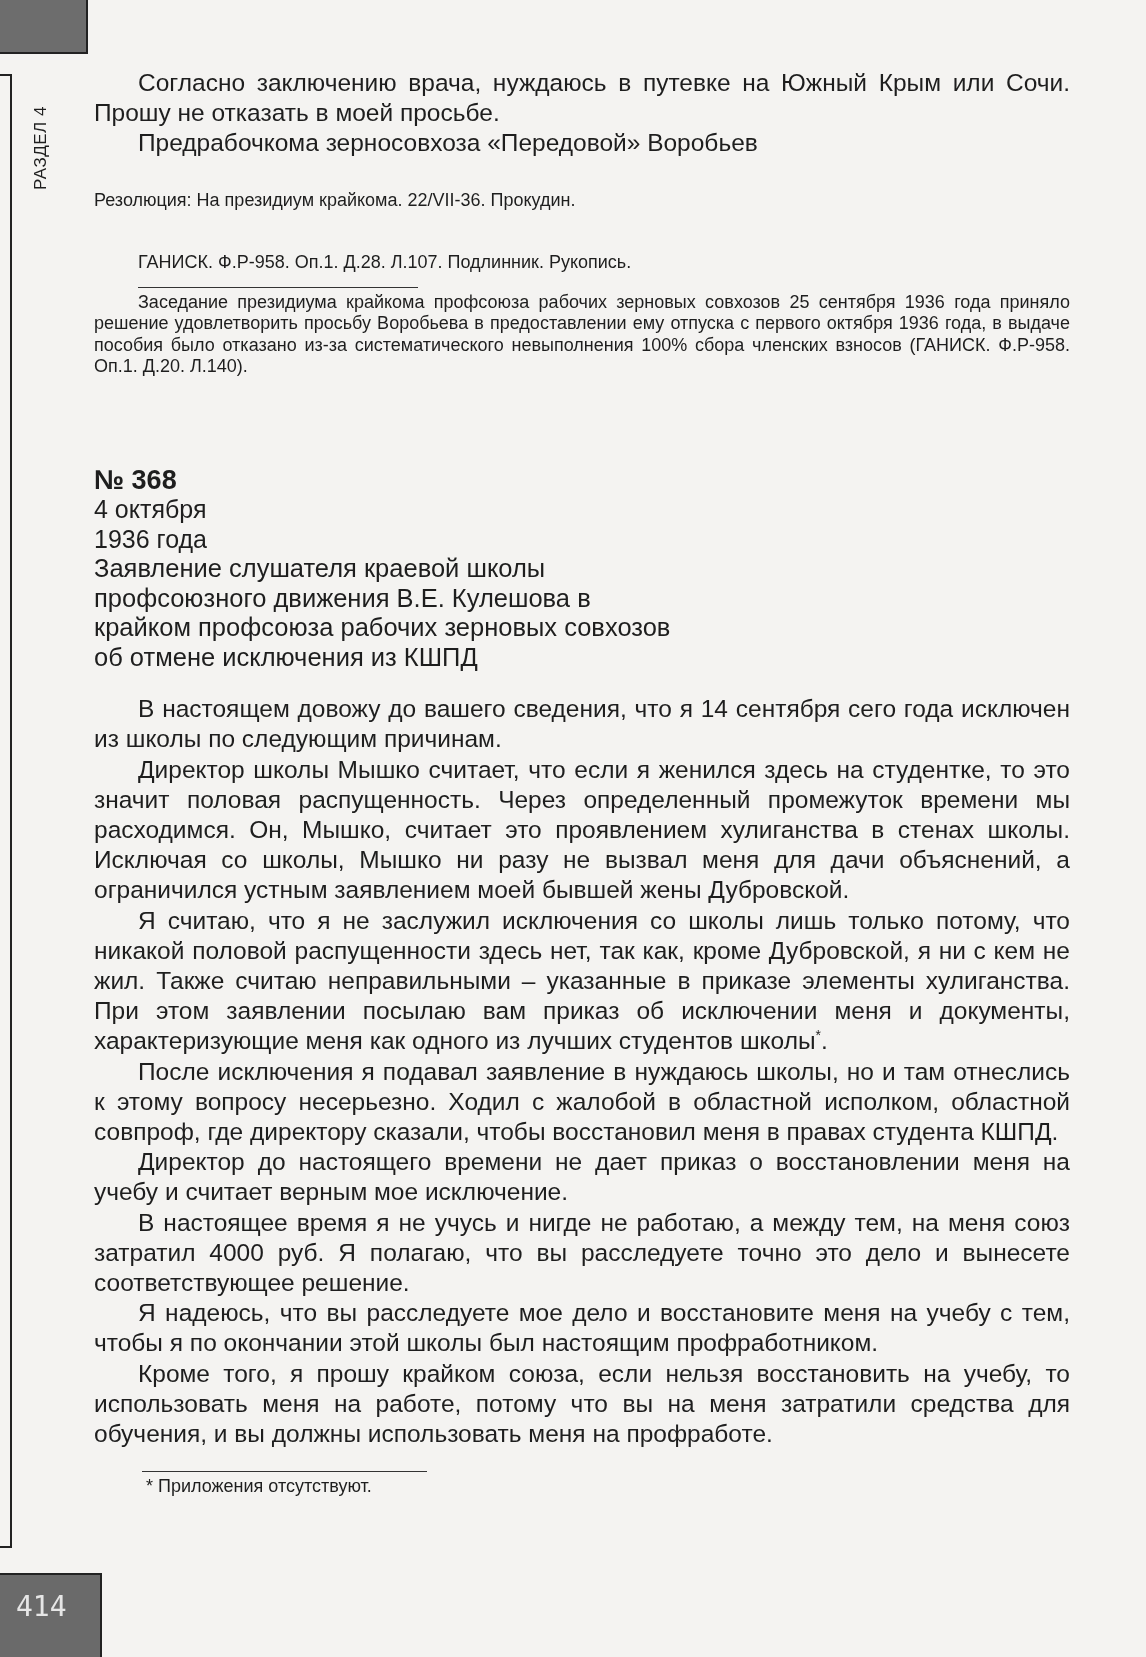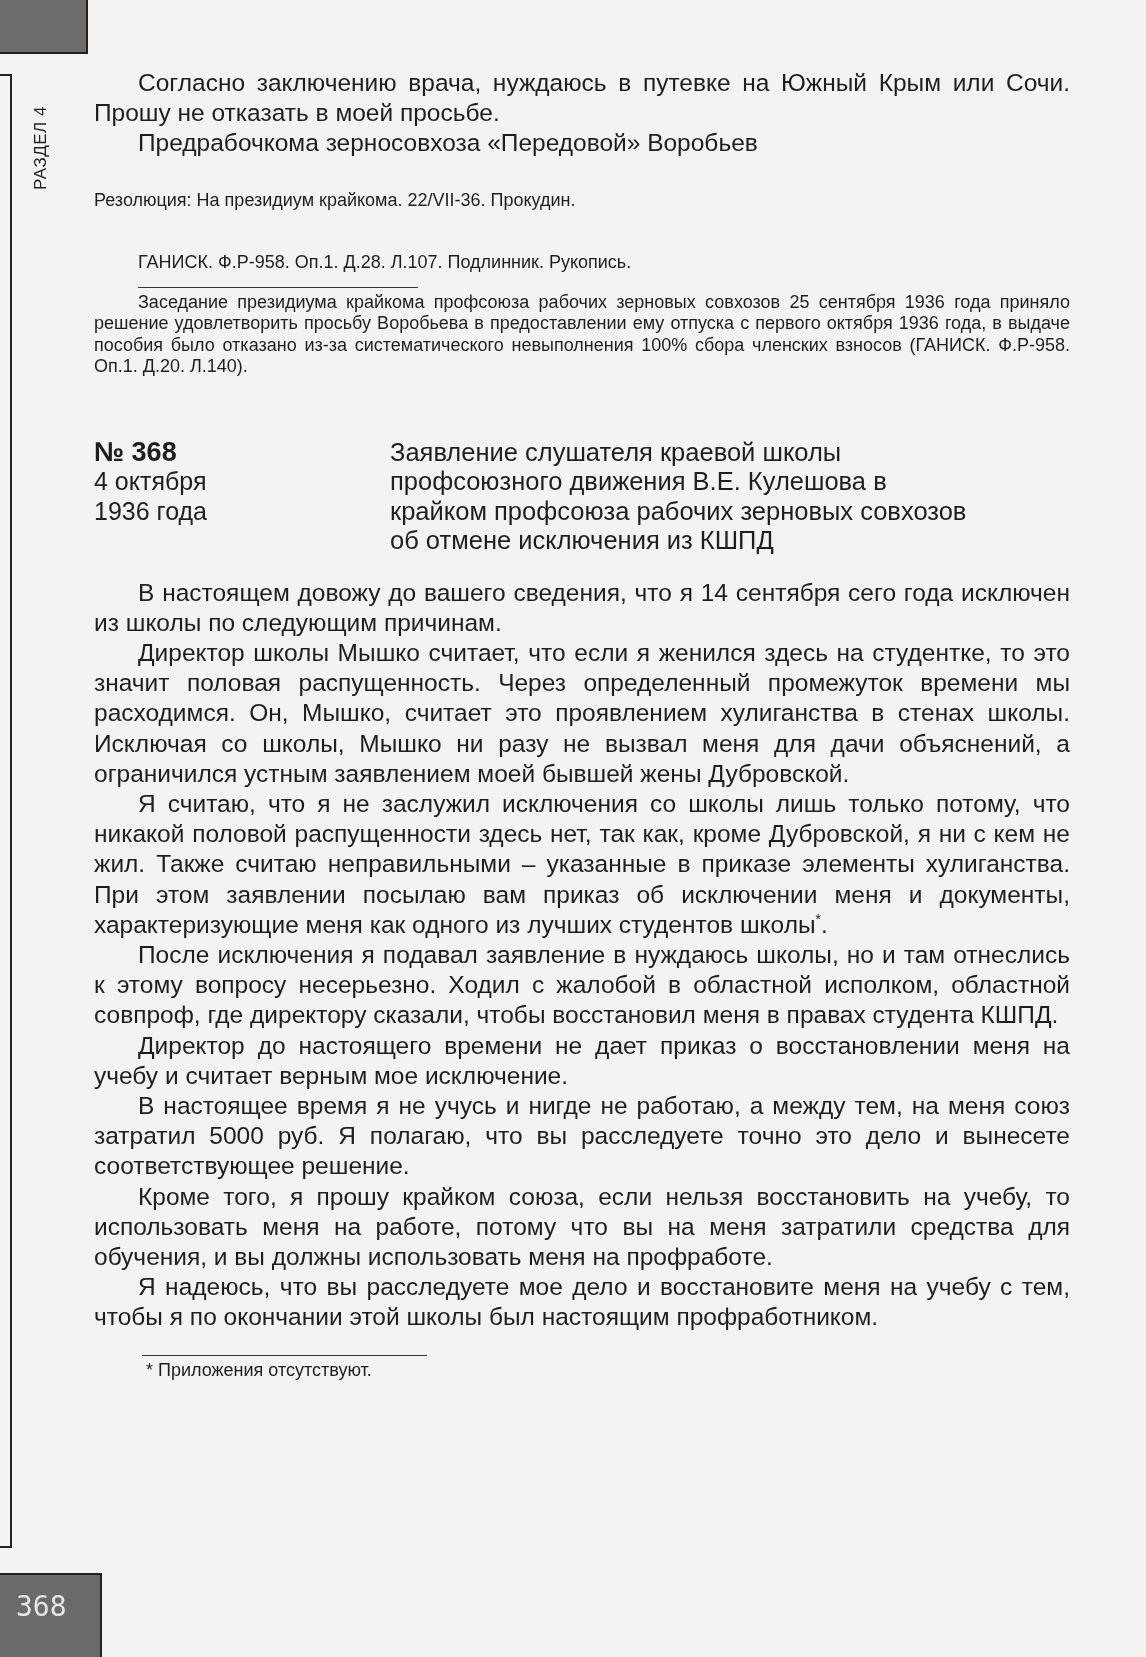--- a/index.html
+++ b/index.html
@@ -17,21 +17,21 @@
 
   .content { position: absolute; left: 94px; top: 68px; width: 976px; }
   .para { font-size: 24.5px; line-height: 30.2px; margin: 0; text-align: justify; }
   .indent { text-indent: 44px; }
   .small { font-size: 18px; line-height: 22px; margin: 0; }
   .resolution { margin-top: 30px; }
   .archive { margin-top: 40px; padding-left: 44px; }
   .note-rule { width: 280px; border-top: 1.5px solid #333; margin: 14px 0 0 44px; }
   .note { font-size: 18px; line-height: 21.5px; margin: 4px 0 0 0; text-align: justify; }
 
-  .doc-header { display: flex; margin-top: 60px; }
+  .doc-header { display: flex; margin-top: 88px; flex-direction: column; }
   .doc-meta { width: 296px; font-size: 25px; line-height: 29.5px; }
   .doc-number { font-weight: bold; font-size: 27px; }
   .doc-title { font-weight: normal; font-size: 25.5px; line-height: 29.5px; width: 600px; }
   .body { margin-top: 22px; }
   .sup { font-size: 14px; vertical-align: super; line-height: 0; }
   .foot-rule { width: 285px; border-top: 1.5px solid #333; margin: 22px 0 0 48px; }
   .footnote { font-size: 18px; margin: 4px 0 0 52px; }
 </style>
 </head>
 <body>
@@ -58,23 +58,23 @@
     </div>
     <div class="doc-title">Заявление слушателя краевой школы профсоюзного движения В.Е. Кулешова в крайком профсоюза рабочих зерновых совхозов об отмене исключения из КШПД</div>
   </div>
 
   <div class="body">
     <p class="para indent">В настоящем довожу до вашего сведения, что я 14 сентября сего года исключен из школы по следующим причинам.</p>
     <p class="para indent">Директор школы Мышко считает, что если я женился здесь на студентке, то это значит половая распущенность. Через определенный промежуток времени мы расходимся. Он, Мышко, считает это проявлением хулиганства в стенах школы. Исключая со школы, Мышко ни разу не вызвал меня для дачи объяснений, а ограничился устным заявлением моей бывшей жены Дубровской.</p>
     <p class="para indent"><span>Я считаю, что я не заслужил исключения со школы лишь только потому, что никакой половой распущенности здесь нет, так как, кроме Дубровской, я ни с кем не жил. Также считаю неправильными – указанные в приказе элементы хулиганства. При этом заявлении посылаю вам приказ об исключении меня и документы, характеризующие меня как одного из лучших студентов школы</span><span class="sup">*</span>.</p>
     <p class="para indent">После исключения я подавал заявление в нуждаюсь школы, но и там отнеслись к этому вопросу несерьезно. Ходил с жалобой в областной исполком, областной совпроф, где директору сказали, чтобы восстановил меня в правах студента КШПД.</p>
     <p class="para indent">Директор до настоящего времени не дает приказ о восстановлении меня на учебу и считает верным мое исключение.</p>
-    <p class="para indent">В настоящее время я не учусь и нигде не работаю, а между тем, на меня союз затратил 5000 руб. Я полагаю, что вы расследуете точно это дело и вынесете соответствующее решение.</p>
+    <p class="para indent">В настоящее время я не учусь и нигде не работаю, а между тем, на меня союз затратил 4000 руб. Я полагаю, что вы расследуете точно это дело и вынесете соответствующее решение.</p>
+    <p class="para indent">Я надеюсь, что вы расследуете мое дело и восстановите меня на учебу с тем, чтобы я по окончании этой школы был настоящим профработником.</p>
     <p class="para indent">Кроме того, я прошу крайком союза, если нельзя восстановить на учебу, то использовать меня на работе, потому что вы на меня затратили средства для обучения, и вы должны использовать меня на профработе.</p>
-    <p class="para indent">Я надеюсь, что вы расследуете мое дело и восстановите меня на учебу с тем, чтобы я по окончании этой школы был настоящим профработником.</p>
   </div>
 
   <div class="foot-rule"></div>
   <p class="footnote">* Приложения отсутствуют.</p>
 </div>
 
 <div class="page-block"></div>
-<div class="page-number">368</div>
+<div class="page-number">414</div>
 
 </body></html>

